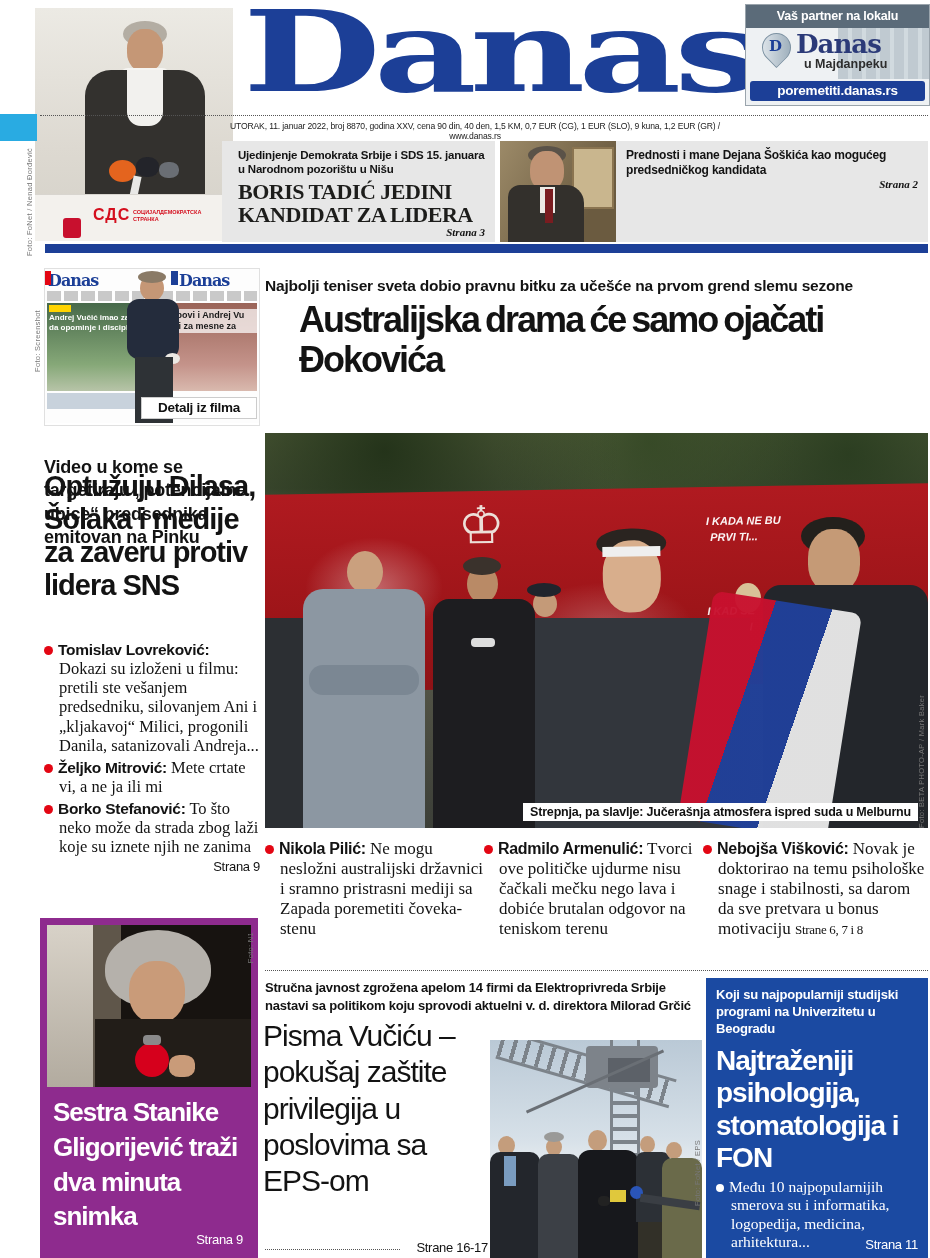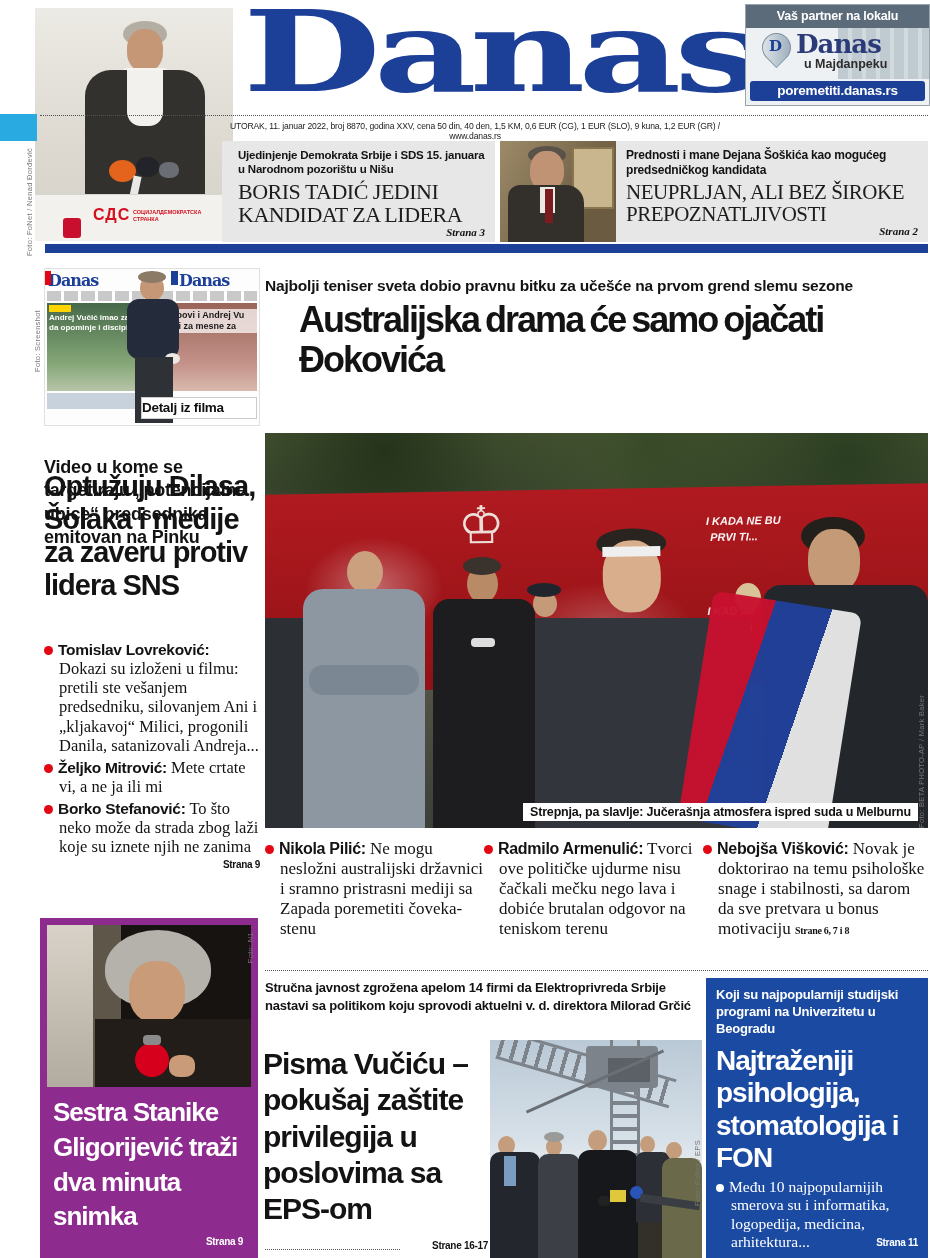--- a/index.html
+++ b/index.html
@@ -10,26 +10,26 @@
          font-size:7.5px;color:#777;letter-spacing:.3px;white-space:nowrap;}
   .dotted{border-top:1px dotted #555;}
   .kick{font-weight:700;color:#131313;letter-spacing:-.2px;}
   .dot{display:inline-block;width:9px;height:9px;border-radius:50%;background:#e30613;margin-right:5px;}
   .wdot{display:inline-block;width:8px;height:8px;border-radius:50%;background:#fff;margin-right:5px;}
   .bullet{padding-left:15px;text-indent:-15px;margin:0 0 3px 0;
           font-family:"Liberation Serif",serif;font-size:16.5px;line-height:1.16;}
   .bullet .bname{font-family:"Liberation Sans",sans-serif;font-weight:700;font-size:15.5px;letter-spacing:-.3px;}
   .quote{font-family:"Liberation Serif",serif;font-size:17px;line-height:1.17;padding-left:15px;text-indent:-15px;margin:0;}
   .quote .bname{font-family:"Liberation Sans",sans-serif;font-weight:700;font-size:16px;letter-spacing:-.3px;}
-  .pageref{font-weight:700;font-size:10px;letter-spacing:-.3px;text-align:right;}
+  .pageref{font-weight:400;font-size:13px;letter-spacing:-.3px;text-align:right;}
   .h-main{font-weight:700;font-size:36px;line-height:1.1;letter-spacing:-2px;word-spacing:-2px;margin-left:36px;}
   .h-col{font-weight:700;font-size:29px;line-height:1.14;letter-spacing:-1px;}
   .teaser{background:#e7e7e7;}
   .t-kick{font-weight:700;font-size:11.5px;line-height:1.25;letter-spacing:-.2px;}
-  .t-head{font-family:"Liberation Serif",serif;font-weight:400;letter-spacing:-.5px;color:#1d1d1b;line-height:1.05;}
+  .t-head{font-family:"Liberation Serif",serif;font-weight:700;letter-spacing:-.5px;color:#1d1d1b;line-height:1.05;}
   .t-page{font-family:"Liberation Serif",serif;font-style:italic;font-weight:700;font-size:11px;text-align:right;}
   .ph{position:absolute;overflow:hidden;}
   .ph *{position:absolute;}
   .caption{position:absolute;background:#fff;color:#111;font-weight:700;font-size:12.5px;
            letter-spacing:-.2px;padding:2px 7px;white-space:nowrap;}
 </style>
 </head>
 <body>
 
 <div id="page">
@@ -70,39 +70,38 @@
     <div style="left:0;top:186px;width:198px;height:47px;background:#f3f1ed;border-top:1px solid #d8d5cf;"></div>
     <div style="left:28px;top:210px;width:18px;height:20px;background:#c8102e;border-radius:3px;"></div>
     <div style="left:58px;top:198px;color:#d40f1e;font-weight:700;font-size:16px;letter-spacing:1px;">СДС</div>
     <div style="left:98px;top:201px;width:92px;color:#d40f1e;font-weight:700;font-size:5.5px;line-height:1.2;">СОЦИЈАЛДЕМОКРАТСКА СТРАНКА</div>
   </div>
   <div class="vcred" style="left:25px;top:148px;">Foto: FoNet / Nenad Đorđević</div>
 
   <div class="abs" style="left:0;top:114px;width:37px;height:27px;background:#29abe2;"></div>
 
   <div class="abs dotted" style="left:40px;top:115px;width:888px;height:0;"></div>
-  <div class="abs" style="left:205px;top:121px;width:540px;text-align:center;font-size:8.6px;color:#222;letter-spacing:-.15px;">UTORAK, 11. januar 2022, broj 8870, godina XXV, cena 50 din, 40 den, 1,5 KM, 0,6 EUR (CG), 1 EUR (SLO), 9 kuna, 1,2 EUR (GR) / www.danas.rs</div>
+  <div class="abs" style="left:205px;top:121px;width:540px;text-align:center;font-size:8.6px;color:#222;letter-spacing:-.15px;">UTORAK, 11. januar 2022, broj 8870, godina XXV, cena 90 din, 40 den, 1,5 KM, 0,7 EUR (CG), 1 EUR (SLO), 9 kuna, 1,2 EUR (GR) / www.danas.rs</div>
 
   <div class="abs teaser" style="left:222px;top:141px;width:273px;height:101px;">
     <div class="t-kick" style="margin:7px 10px 0 16px;">Ujedinjenje Demokrata Srbije i SDS 15. januara u Narodnom pozorištu u Nišu</div>
     <div class="t-head" style="margin:3px 8px 0 16px;font-size:22px;">BORIS TADIĆ JEDINI KANDIDAT ZA LIDERA</div>
     <div class="t-page" style="margin:0 10px 0 0;">Strana 3</div>
   </div>
 
   <div class="abs teaser" style="left:500px;top:141px;width:428px;height:101px;">
     <div class="ph" style="left:0;top:0;width:116px;height:101px;background:linear-gradient(120deg,#9c8a68,#6b5b40 75%);">
       <div style="left:72px;top:6px;width:38px;height:58px;background:#c9b68e;border:2px solid #8a7450;"></div>
       <div style="left:28px;top:5px;width:38px;height:18px;background:#5a5248;border-radius:50%;"></div>
       <div style="left:30px;top:10px;width:34px;height:40px;background:#c09374;border-radius:45%;"></div>
       <div style="left:8px;top:44px;width:76px;height:57px;background:#33302c;border-radius:12px 18px 0 0;"></div>
       <div style="left:40px;top:46px;width:15px;height:26px;background:#ece9e4;"></div>
       <div style="left:45px;top:48px;width:8px;height:34px;background:#7a1c20;"></div>
     </div>
     <div class="t-kick" style="margin:7px 10px 0 126px;font-size:12px;">Prednosti i mane Dejana Šoškića kao mogućeg predsedničkog kandidata</div>
-    <div class="t-head" style="margin:3px 8px 0 126px;font-size:21px;">NEUPRLJAN, ALI BEZ ŠIROKE PREPOZNATLJIVOSTI</div>
     <div class="t-page" style="margin:0 10px 0 0;">Strana 2</div>
   </div>
 
   <div class="abs" style="left:45px;top:244px;width:883px;height:9px;background:#1c3f97;"></div>
 
   <div class="ph" style="left:44px;top:268px;width:214px;height:156px;background:#fff;border:1px solid #e0e0e0;">
     <div style="left:0;top:0;width:101px;height:154px;background:#fdfdfd;"></div>
     <div style="left:112px;top:0;width:102px;height:154px;background:#fdfdfd;"></div>
     <div style="left:3px;top:2px;font-family:'DejaVu Serif',serif;font-weight:700;font-size:16px;color:#1c3f97;letter-spacing:-1px;">Danas</div>
     <div style="left:134px;top:2px;font-family:'DejaVu Serif',serif;font-weight:700;font-size:16px;color:#1c3f97;letter-spacing:-1px;">Danas</div>
@@ -116,21 +115,21 @@
     <div style="left:4px;top:44px;width:92px;color:#fff;font-weight:700;font-size:8px;line-height:1.2;">Andrej Vučić imao zad da opominje i discipl</div>
     <div style="left:117px;top:40px;width:92px;color:#1a1a1a;font-weight:700;font-size:9px;line-height:1.2;
                 background:rgba(255,255,255,.72);padding:1px 2px;">džipovi i Andrej Vu orbi za mesne za</div>
     <div style="left:2px;top:124px;width:97px;height:16px;background:#c8d2dc;"></div>
     <div style="left:95px;top:6px;width:24px;height:26px;background:#c59776;border-radius:50%;"></div>
     <div style="left:93px;top:2px;width:28px;height:12px;background:#8a7a66;border-radius:50%;"></div>
     <div style="left:82px;top:30px;width:52px;height:60px;background:#242c3c;border-radius:12px;"></div>
     <div style="left:120px;top:84px;width:15px;height:11px;background:#ece9e4;border-radius:50%;"></div>
     <div style="left:90px;top:88px;width:38px;height:66px;background:#2e3236;"></div>
     <div style="left:96px;top:128px;width:114px;height:20px;background:#fff;border:1px solid #ccc;
-                font-weight:700;font-size:13.5px;letter-spacing:-.3px;text-align:left;line-height:20px;color:#111;">Detalj iz filma</div>
+                font-weight:700;font-size:13.5px;letter-spacing:-.3px;text-align:center;line-height:20px;color:#111;">Detalj iz filma</div>
   </div>
   <div class="vcred" style="left:33px;top:310px;">Foto: Screenshot</div>
 
   <div class="abs kick" style="left:44px;top:415px;width:216px;font-size:18px;line-height:1.3;margin-top:41px;">Video u kome se targetiraju „potencijalne ubice“ predsednika emitovan na Pinku</div>
 
   <div class="abs h-col" style="left:44px;top:470px;width:216px;">Optužuju Đilasa, Šolaka i medije za zaveru protiv lidera SNS</div>
 
   <div class="abs" style="left:44px;top:640px;width:216px;">
     <p class="bullet"><span class="dot"></span><span class="bname">Tomislav Lovreković:</span> <span>Dokazi su izloženi u filmu: pretili ste vešanjem predsedniku, silovanjem Ani i „kljakavoj“ Milici, progonili Danila, satanizovali Andreja...</span></p>
     <p class="bullet"><span class="dot"></span><span class="bname">Željko Mitrović:</span> <span>Mete crtate vi, a ne ja ili mi</span></p>
@@ -202,21 +201,21 @@
 
   <div class="abs" style="left:265px;top:839px;width:663px;height:130px;display:flex;">
     <p class="quote" style="width:206px;"><span class="dot"></span><span class="bname">Nikola Pilić:</span> <span>Ne mogu nesložni australijski državnici i sramno pristrasni mediji sa Zapada poremetiti čoveka-stenu</span></p>
     <p class="quote" style="width:206px;"><span class="dot"></span><span class="bname">Radmilo Armenulić:</span> <span>Tvorci ove političke ujdurme nisu čačkali mečku nego lava i dobiće brutalan odgovor na teniskom terenu</span></p>
     <p class="quote" style="width:212px;"><span class="dot"></span><span class="bname">Nebojša Višković:</span> <span>Novak je doktorirao na temu psihološke snage i stabilnosti, sa darom da sve pretvara u bonus motivaciju</span> <span class="pageref" style="display:inline;">Strane 6, 7 i 8</span></p>
   </div>
 
   <div class="abs dotted" style="left:265px;top:970px;width:663px;height:0;"></div>
 
   <div class="abs kick" style="left:265px;top:979px;width:437px;font-size:13px;line-height:1.35;">Stručna javnost zgrožena apelom 14 firmi da Elektroprivreda Srbije nastavi sa politikom koju sprovodi aktuelni v. d. direktora Milorad Grčić</div>
-  <div class="abs" style="left:263px;top:1046px;width:228px;font-weight:700;font-size:30px;line-height:1.21;letter-spacing:-1px;">Pisma Vučiću – pokušaj zaštite privilegija u poslovima sa EPS-om</div>
+  <div class="abs" style="left:263px;top:1018px;width:228px;font-weight:400;font-size:30px;line-height:1.21;letter-spacing:-1px;">Pisma Vučiću – pokušaj zaštite privilegija u poslovima sa EPS-om</div>
   <div class="abs dotted" style="left:265px;top:1249px;width:135px;height:0;"></div>
   <div class="abs pageref" style="left:400px;top:1240px;width:88px;">Strane 16-17</div>
 
   <div class="ph" style="left:490px;top:1040px;width:212px;height:218px;background:linear-gradient(180deg,#bac9d6 0,#d6e0e8 45%,#e9edf0 60%);">
     <div style="left:6px;top:14px;width:180px;height:24px;transform:rotate(16deg);
          background:repeating-linear-gradient(90deg,#7c838a 0 4px,transparent 4px 13px);
          border-top:3px solid #7c838a;border-bottom:3px solid #7c838a;"></div>
     <div style="left:120px;top:0;width:24px;height:130px;
          background:repeating-linear-gradient(0deg,#7c838a 0 4px,transparent 4px 13px);
          border-left:3px solid #7c838a;border-right:3px solid #7c838a;"></div>

